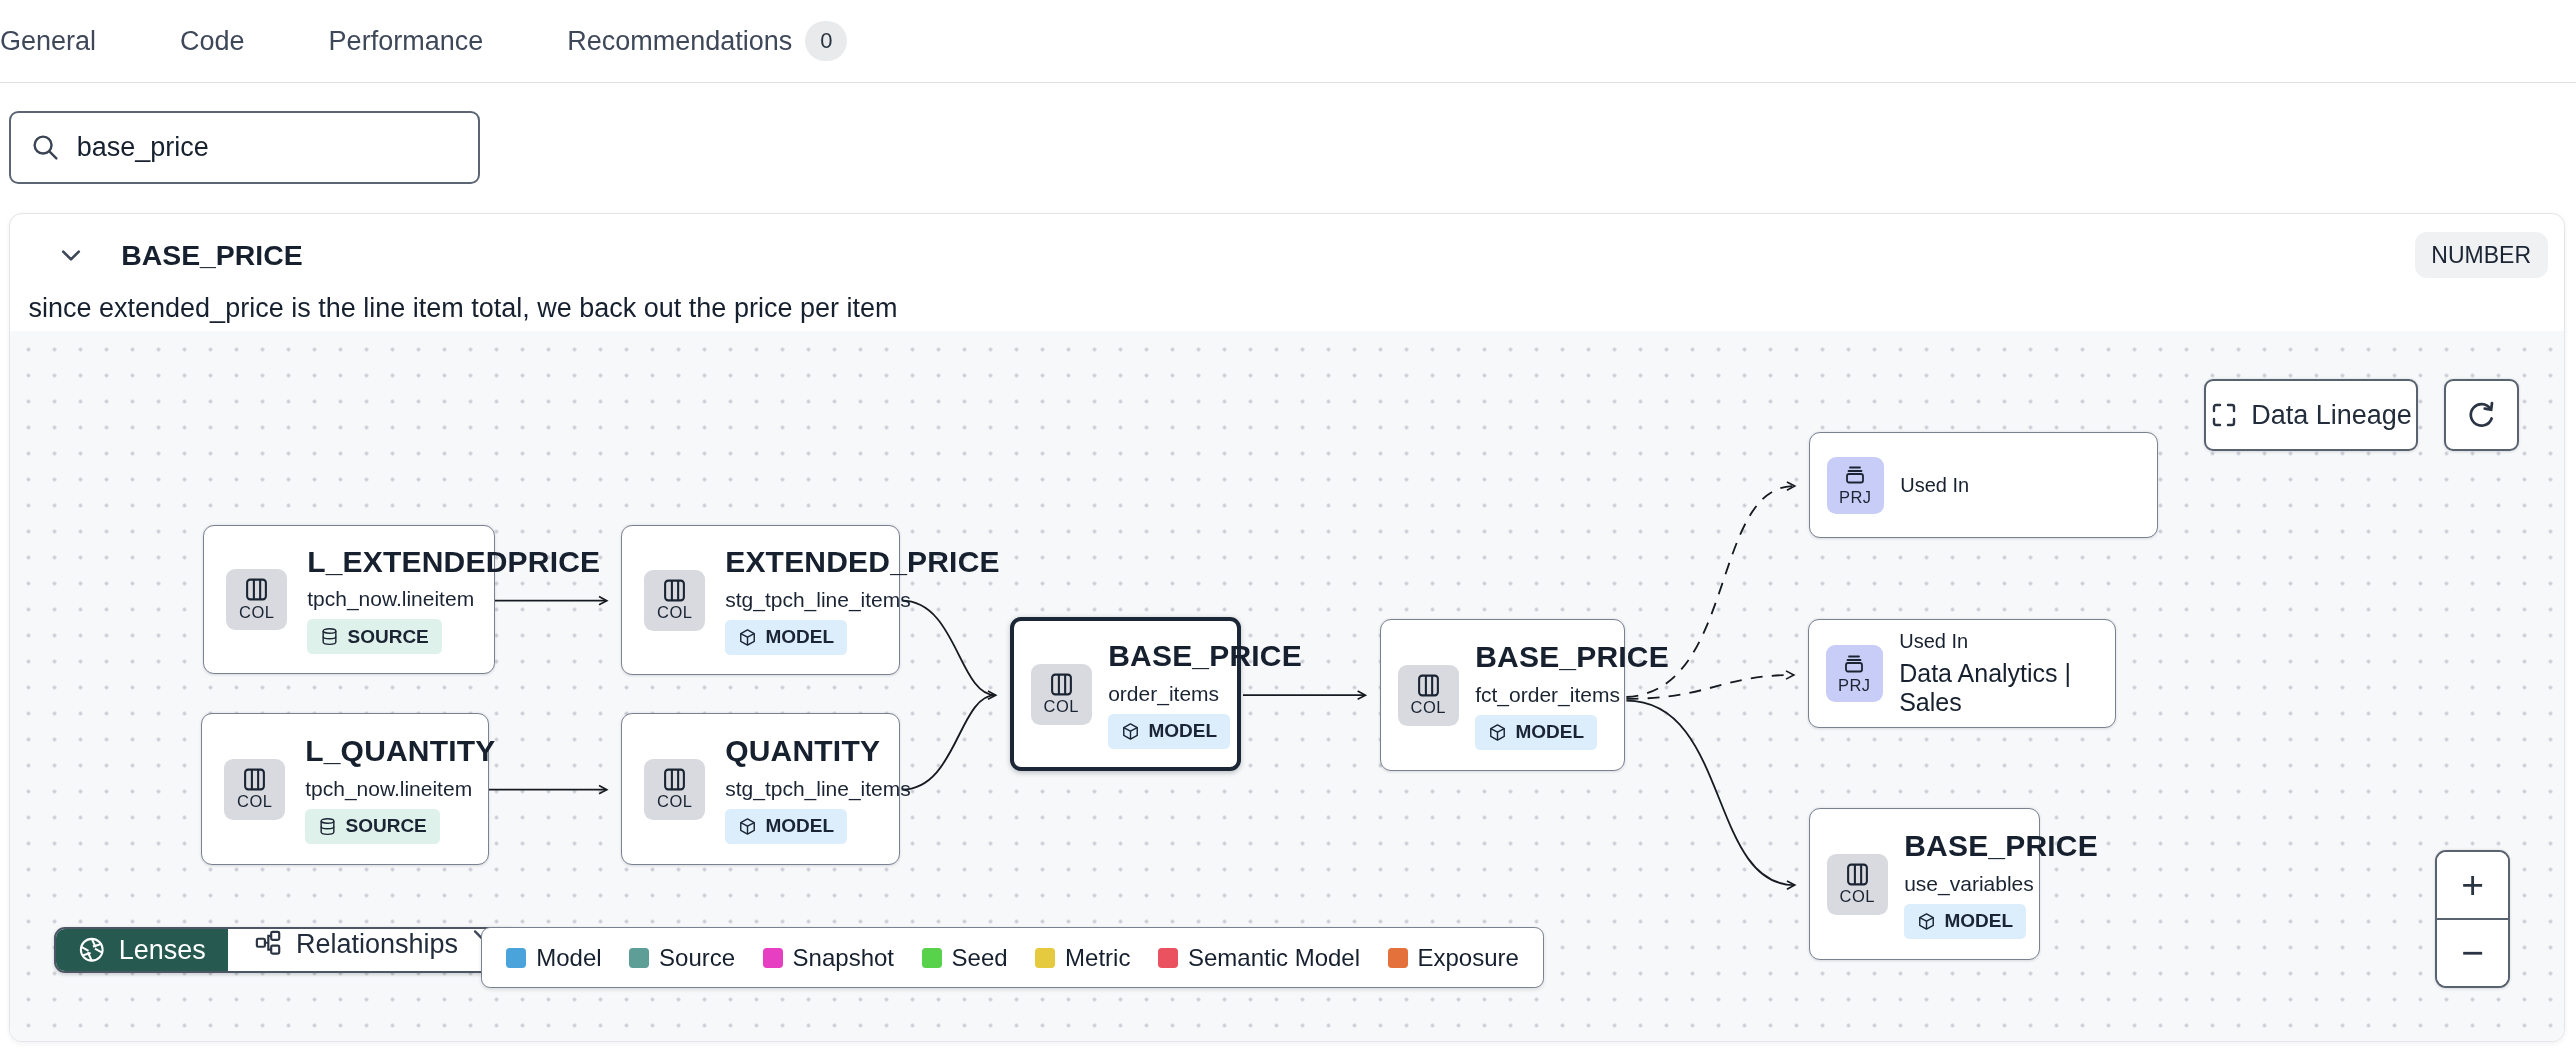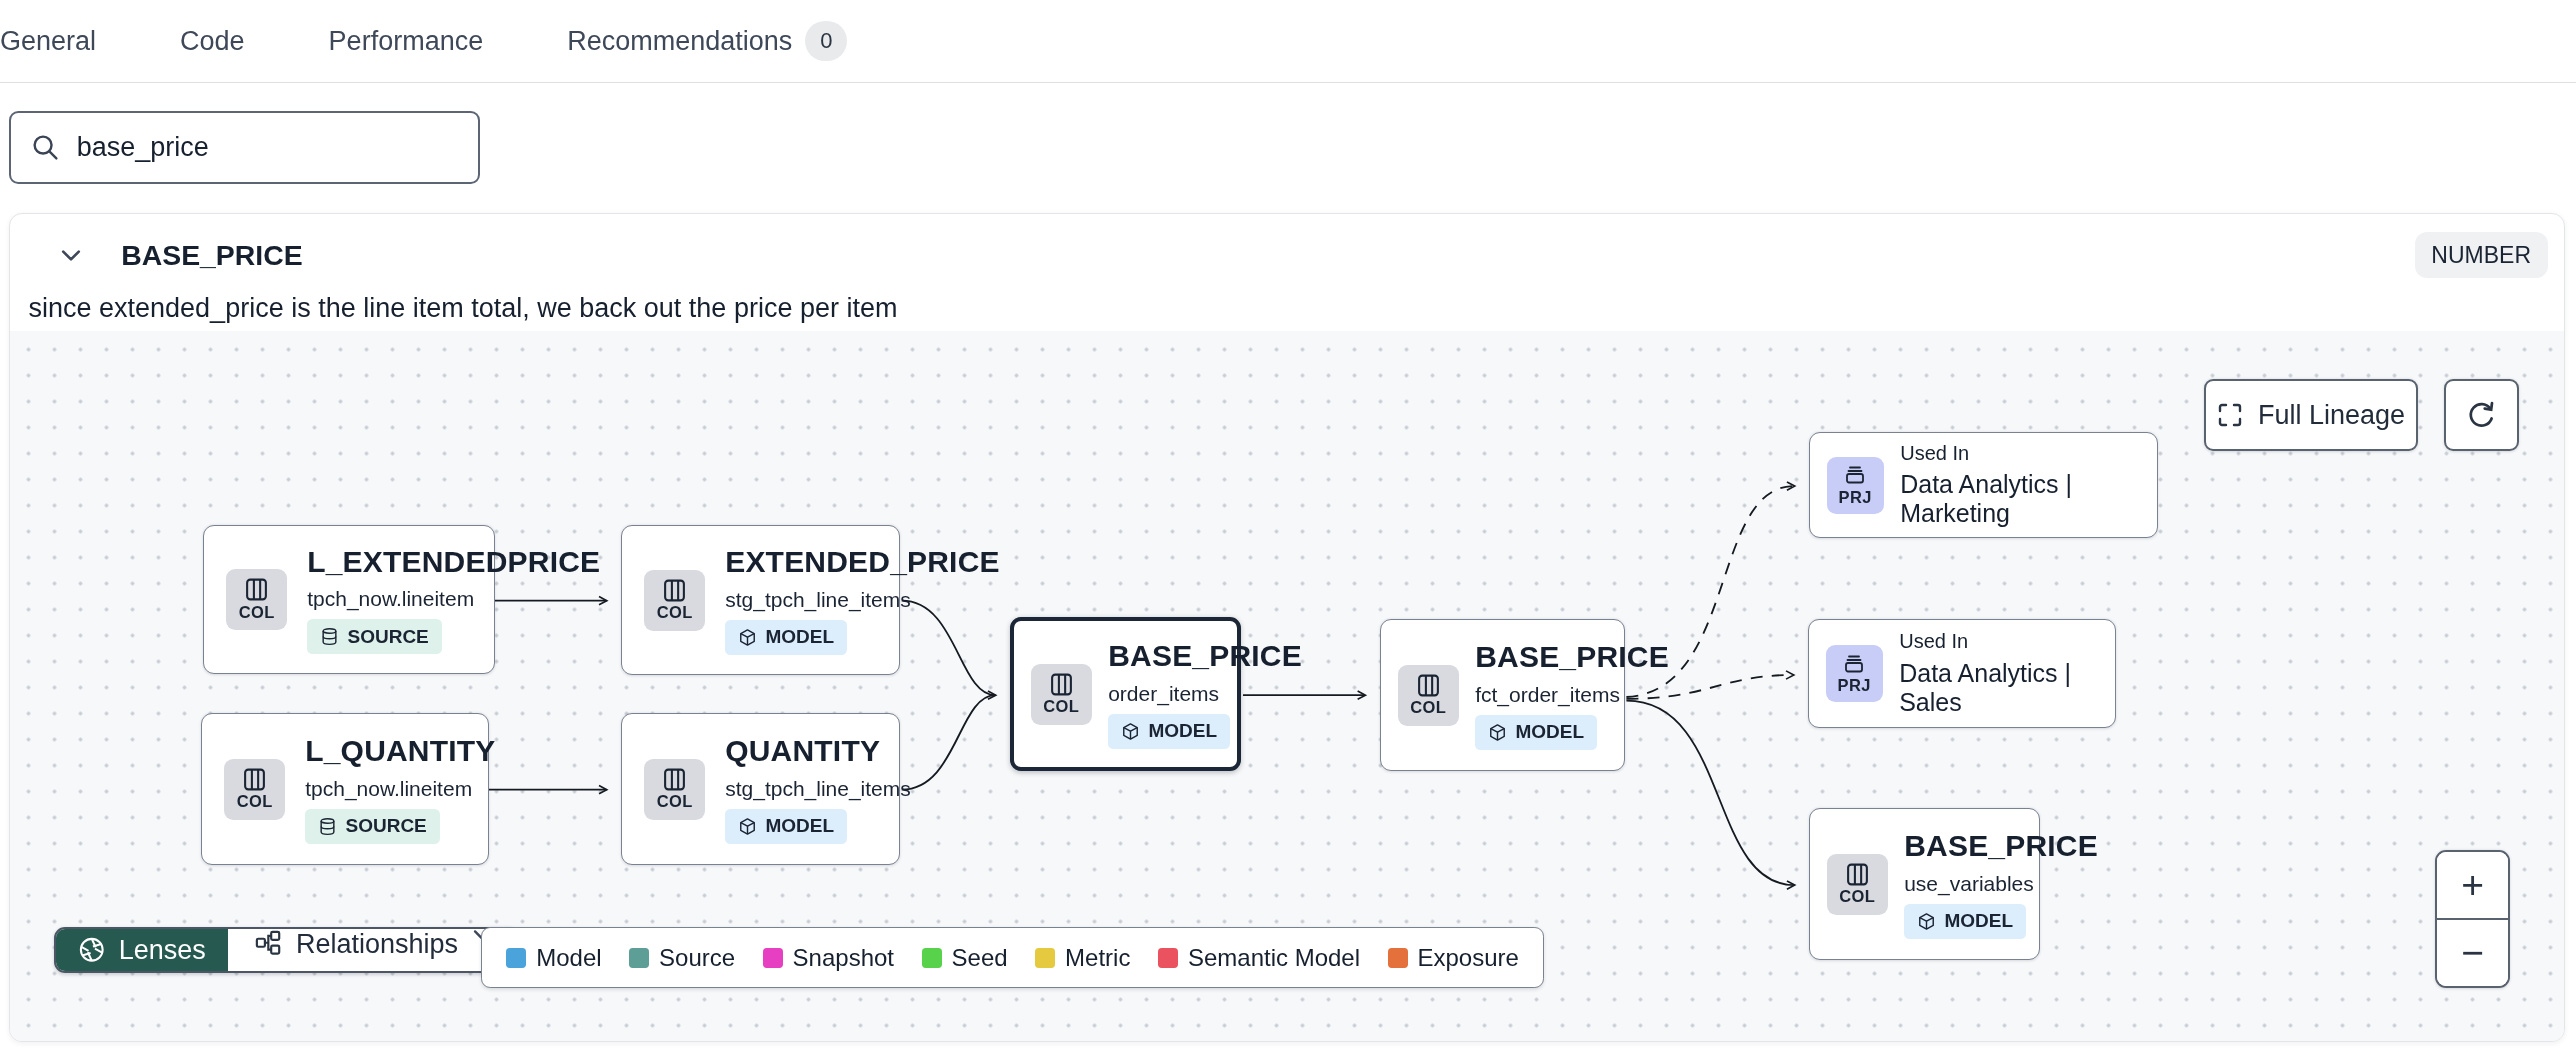--- a/index.html
+++ b/index.html
@@ -41,21 +41,21 @@
   .edges { position:absolute; left:0; top:0; }
   
   .node { position:absolute; background:#fff; border:1.8px solid #7A8292; border-radius:11px;
           display:flex; align-items:center; gap:20px; padding-left:22px;
           box-shadow:0 0.9px 2.8px rgba(20,30,40,.14); cursor:pointer; }
   .node.selected { border:4.1px solid var(--selected-border); box-shadow:0 1.8px 5.5px rgba(20,30,40,.25); }
   .node.tight { padding-left:16.5px; gap:16.5px; }
   .iconbox { width:61px; height:61px; border-radius:9.2px; background:var(--col-icon-bg);
           display:flex; flex-direction:column; align-items:center; justify-content:center; gap:0.9px; flex:0 0 auto; }
   .iconbox.prj { background:var(--prj-icon-bg); width:57px; height:57px; }
-  .iconbox .k { font-size:16.5px; font-weight:700; letter-spacing:0.4px; color:#1A2433; }
+  .iconbox .k { font-size:16.5px; font-weight:400; letter-spacing:0.4px; color:#1A2433; }
   .node-body { display:flex; flex-direction:column; align-items:flex-start; gap:8.3px; }
   .node-title { font-size:30px; font-weight:700; letter-spacing:0.2px; }
   .node-sub { font-size:21px; color:#1A2433; }
   .badge { display:inline-flex; align-items:center; gap:8.3px; border-radius:5.5px; padding:6.4px 13px;
           font-size:19px; font-weight:700; color:#1A2433; }
   .badge.source { background:var(--source-badge-bg); }
   .badge.model { background:var(--model-badge-bg); }
   .prj-title { font-size:20px; }
   .prj-name { font-size:25px; }
   
@@ -331,21 +331,20 @@
 
       <div class="node tight" style="left:1799px;top:101px;width:349px;height:106px">
         <div class="iconbox prj">
           <svg class="ic" width="24" height="24" viewBox="0 0 26 26">
               <use href="#i-prj"></use>
             </svg>
           <span class="k">PRJ</span>
         </div>
         <div class="node-body" style="gap:5.5px">
           <span class="prj-title">Used In</span>
-          <span class="prj-name">Data Analytics | Marketing</span>
         </div>
       </div>
 
       <div class="node tight" style="left:1798px;top:288px;width:308px;height:109px">
         <div class="iconbox prj">
           <svg class="ic" width="24" height="24" viewBox="0 0 26 26">
               <use href="#i-prj"></use>
             </svg>
           <span class="k">PRJ</span>
         </div>
@@ -371,21 +370,21 @@
               </svg>
             <span>MODEL</span>
           </span>
         </div>
       </div>
 
       <div class="cbtn" style="left:2194px;top:48px;width:214px;height:72px">
         <svg class="ic" width="26" height="26" viewBox="0 0 28 28">
             <use href="#i-expand"></use>
           </svg>
-        <span>Full Lineage</span>
+        <span>Data Lineage</span>
       </div>
       <div class="cbtn" style="left:2434px;top:48px;width:75px;height:72px">
         <svg class="ic" width="31" height="31" viewBox="0 0 34 34">
             <use href="#i-refresh"></use>
           </svg>
       </div>
 
       <div class="zoomctl">
         <button class="zcell">+</button>
         <button class="zcell">−</button>

